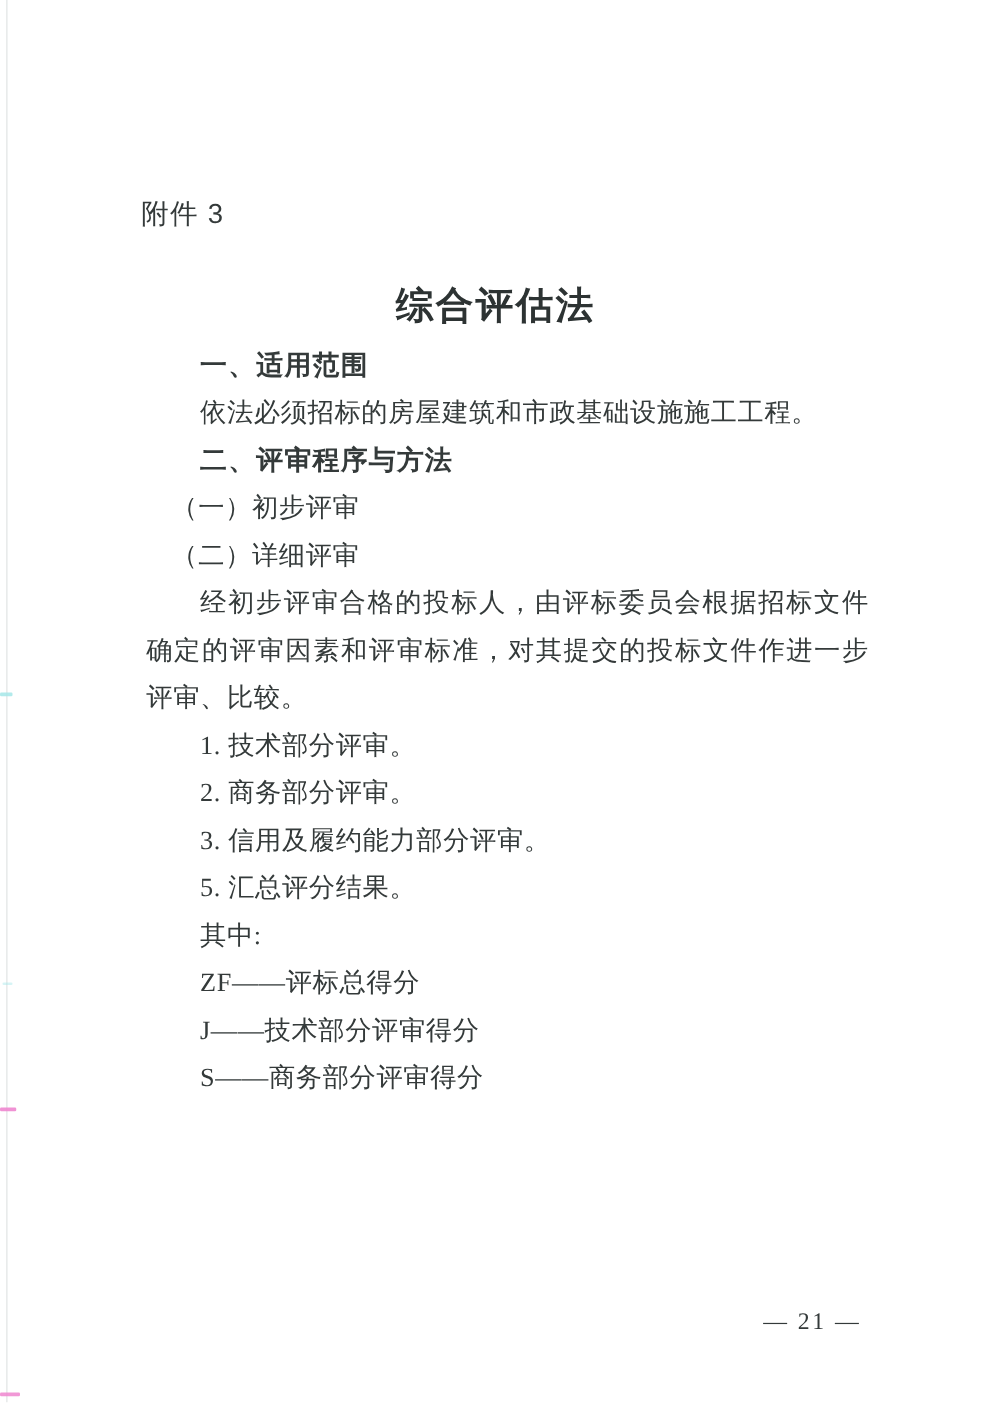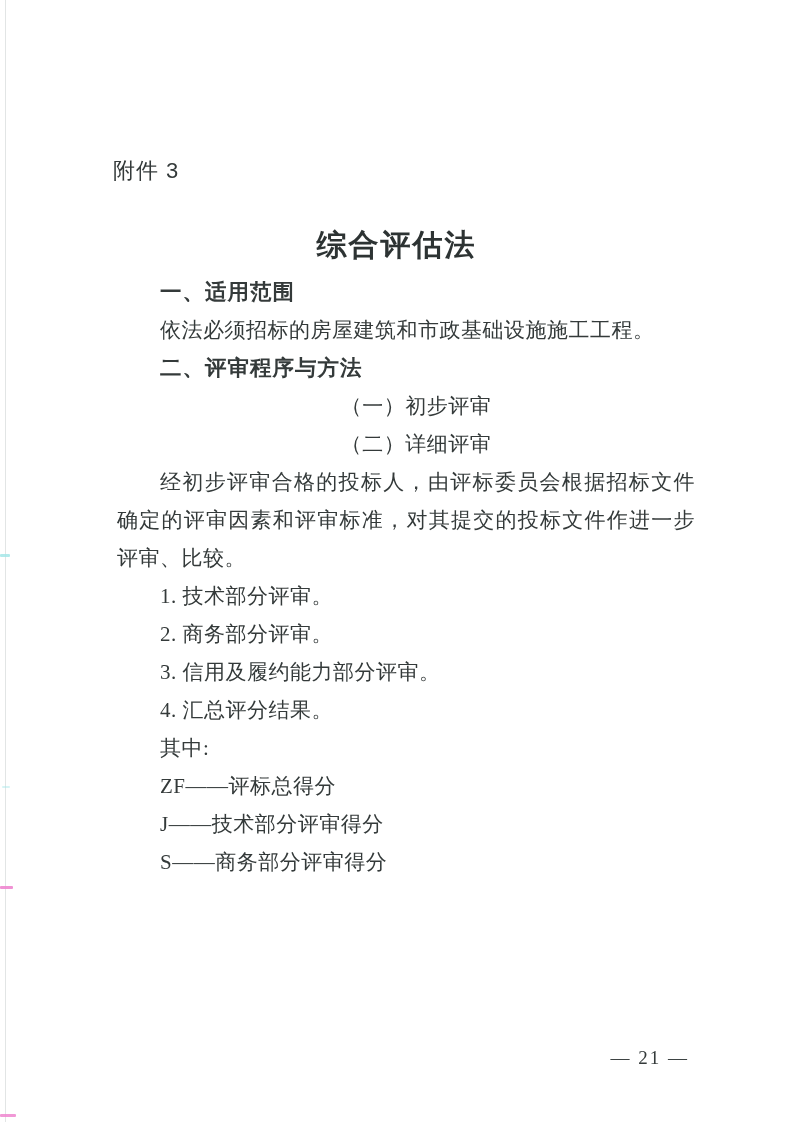--- a/index.html
+++ b/index.html
@@ -38,21 +38,21 @@
     color:var(--title-ink);
   }
   .doc-body{
     position:absolute;left:117px;top:273px;width:578px;
   }
   .ln{margin:0;font-size:21px;line-height:38px;letter-spacing:.5px;}
   .heading{
     font-family:"Liberation Sans","DejaVu Sans",sans-serif;
     font-weight:700;font-size:21.5px;text-indent:43px;letter-spacing:1px;
   }
-  .subheading{text-indent:20px;text-align:center;}
+  .subheading{text-indent:20px;}
   .paragraph{text-indent:43px;text-align:justify;}
   .list_item,.formula,.definition{text-indent:43px;}
 
   .page-number{
     position:absolute;top:1044px;right:104px;
     font-size:19px;line-height:28px;letter-spacing:2px;
     color:var(--ink);
   }
 </style>
 </head>
@@ -73,21 +73,21 @@
   <div class="doc-body">
       <p class="ln heading">一、适用范围</p>
       <p class="ln paragraph">依法必须招标的房屋建筑和市政基础设施施工工程。</p>
       <p class="ln heading">二、评审程序与方法</p>
       <p class="ln subheading">（一）初步评审</p>
       <p class="ln subheading">（二）详细评审</p>
       <p class="ln paragraph">经初步评审合格的投标人，由评标委员会根据招标文件确定的评审因素和评审标准，对其提交的投标文件作进一步评审、比较。</p>
       <p class="ln list_item">1. 技术部分评审。</p>
       <p class="ln list_item">2. 商务部分评审。</p>
       <p class="ln list_item">3. 信用及履约能力部分评审。</p>
-      <p class="ln list_item">4. 汇总评分结果。</p>
+      <p class="ln list_item">5. 汇总评分结果。</p>
       <p class="ln list_item">其中:</p>
       <p class="ln definition">ZF——评标总得分</p>
       <p class="ln definition">J——技术部分评审得分</p>
       <p class="ln definition">S——商务部分评审得分</p>
     </div>
 
   <div class="page-number">— 21 —</div>
 
 </div>
 

